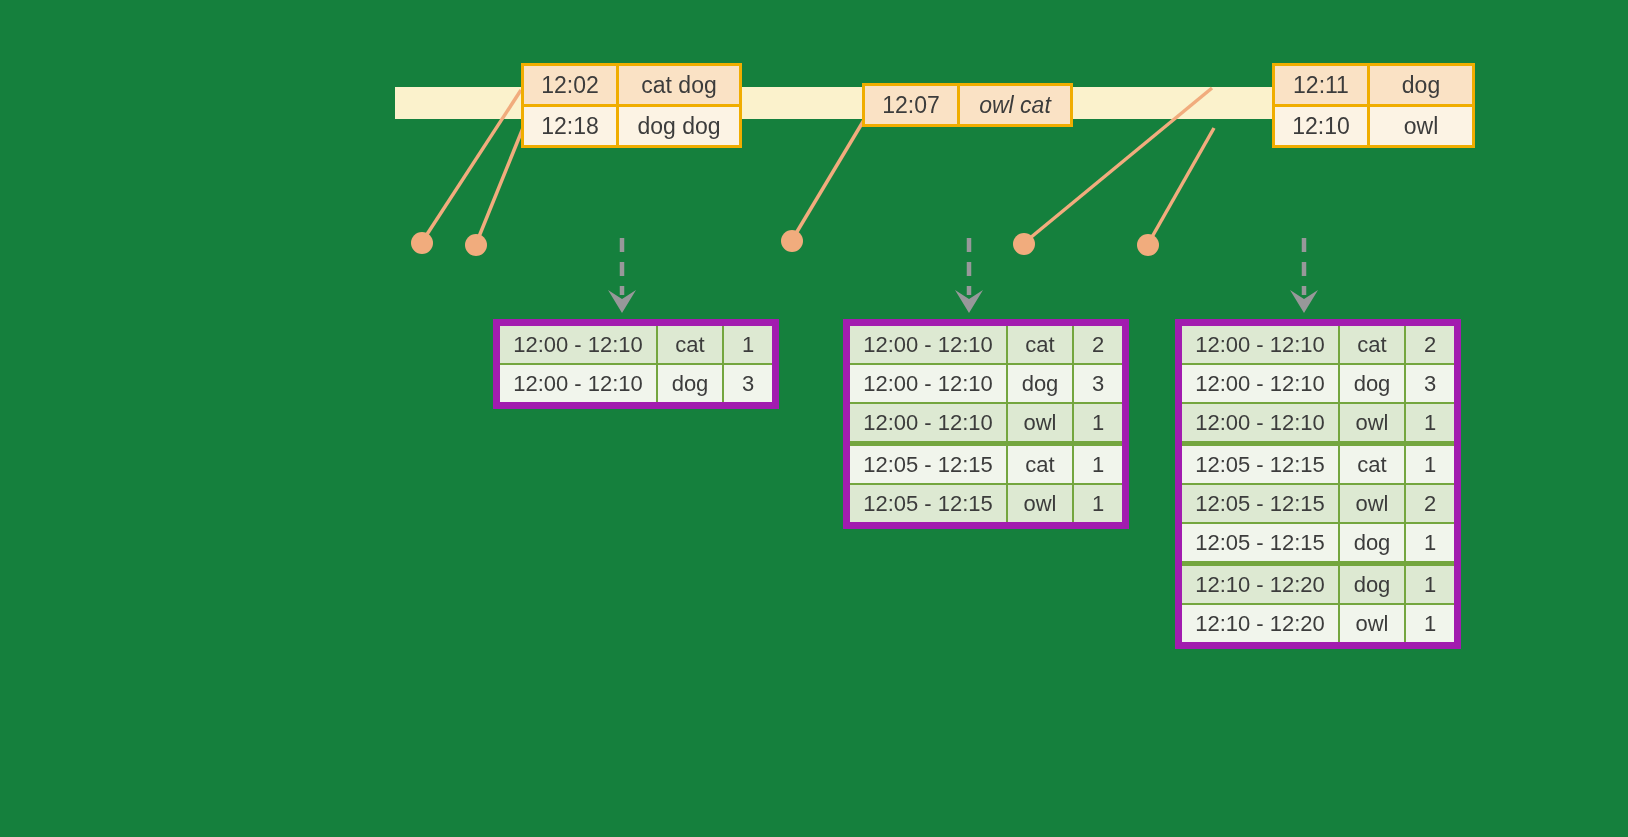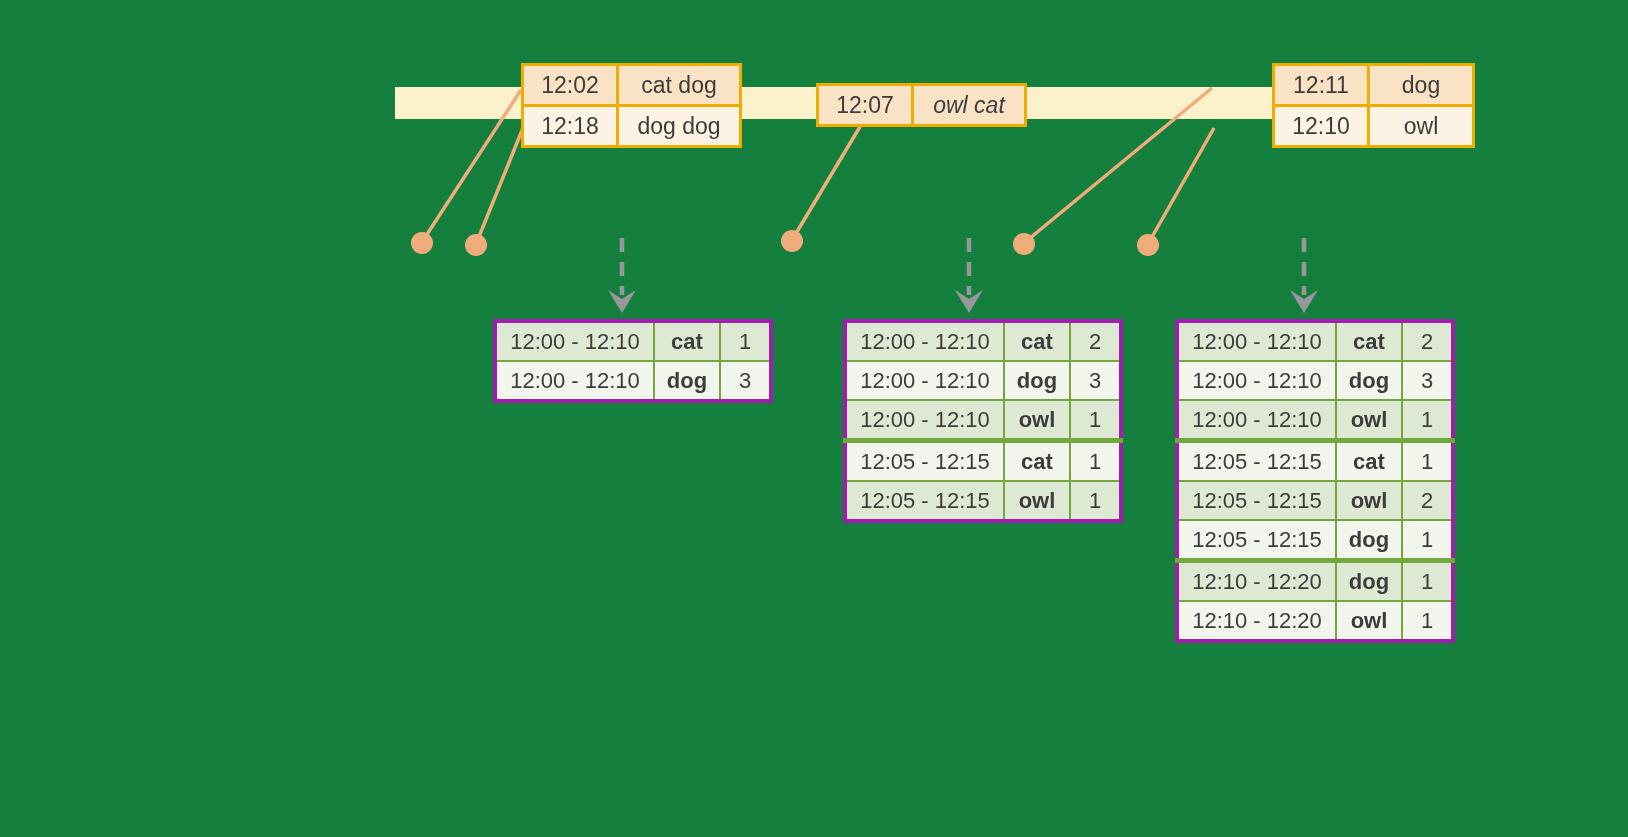--- a/index.html
+++ b/index.html
@@ -30,34 +30,34 @@
   table.etable tr:nth-child(even) td{background:#fcf3e4;}
   .etable td.t{width:80px;}
   .etA td.w{width:108px;}
   .etB td.w{width:98px;font-style:italic;}
   .etC td.w{width:90px;}
 
   
   table.gtable{
     position:absolute;
     border-collapse:collapse;
-    border:4px solid #a21caf;
+    border:7px solid #a21caf;
     font-size:22px;
   }
   table.gtable td{
     border:2px solid #74a63f;
     text-align:center;
     height:37px;
     padding:0 4px;
   }
   table.gtable tr:nth-child(odd) td{background:#dde9d2;}
   table.gtable tr:nth-child(even) td{background:#f1f5ec;}
   table.gtable tr.grp td{border-top:5px solid #74a63f;}
   .gtable td.win{width:148px;}
-  .gtable td.word{width:56px;font-weight:bold;}
+  .gtable td.word{width:56px;}
   .gtable td.cnt{width:40px;}
 </style>
 </head>
 <body>
 
 <div class="canvas">
 
   <svg class="overlay" width="1628" height="837" viewBox="0 0 1628 837">
 
     <rect x="395" y="87" width="1030" height="32" fill="#fbf2cc"></rect>
@@ -96,21 +96,21 @@
       <td class="t">12:02</td>
       <td class="w">cat dog</td>
     </tr>
     <tr>
       <td class="t">12:18</td>
       <td class="w">dog dog</td>
     </tr>
   </tbody>
     </table>
 
-  <table class="etable etB" style="left:816px;top:83px">
+  <table class="etable etB" style="left:862px;top:83px">
     <tbody>
         <tr>
       <td class="t">12:07</td>
       <td class="w">owl cat</td>
     </tr>
   </tbody>
     </table>
 
   <table class="etable etC" style="left:1272px;top:63px">
     <tbody>

